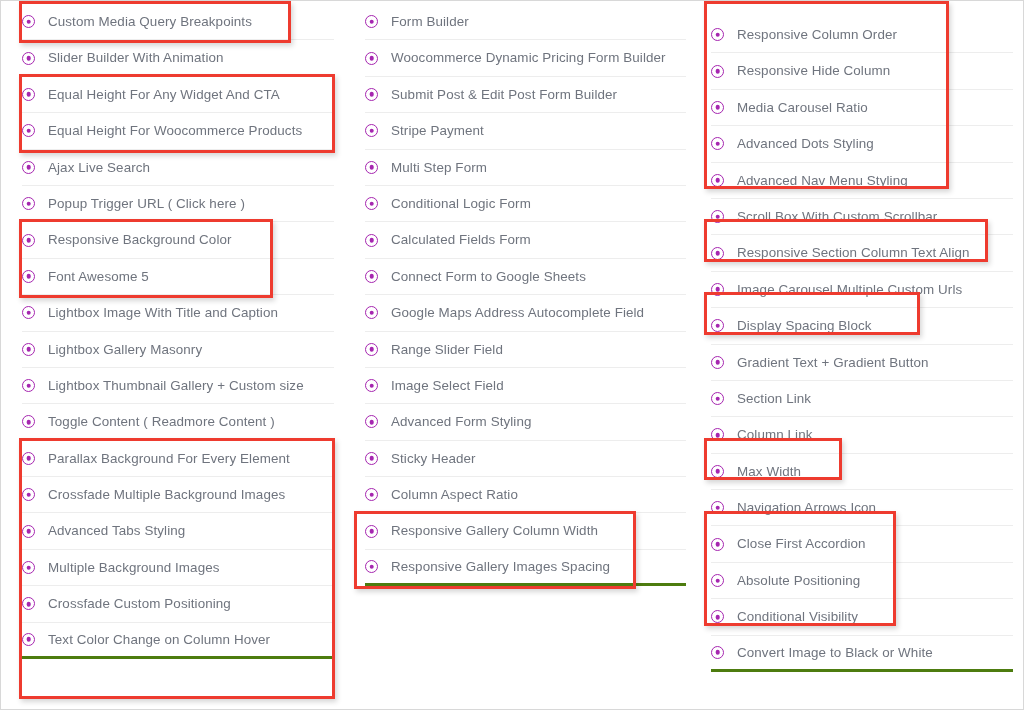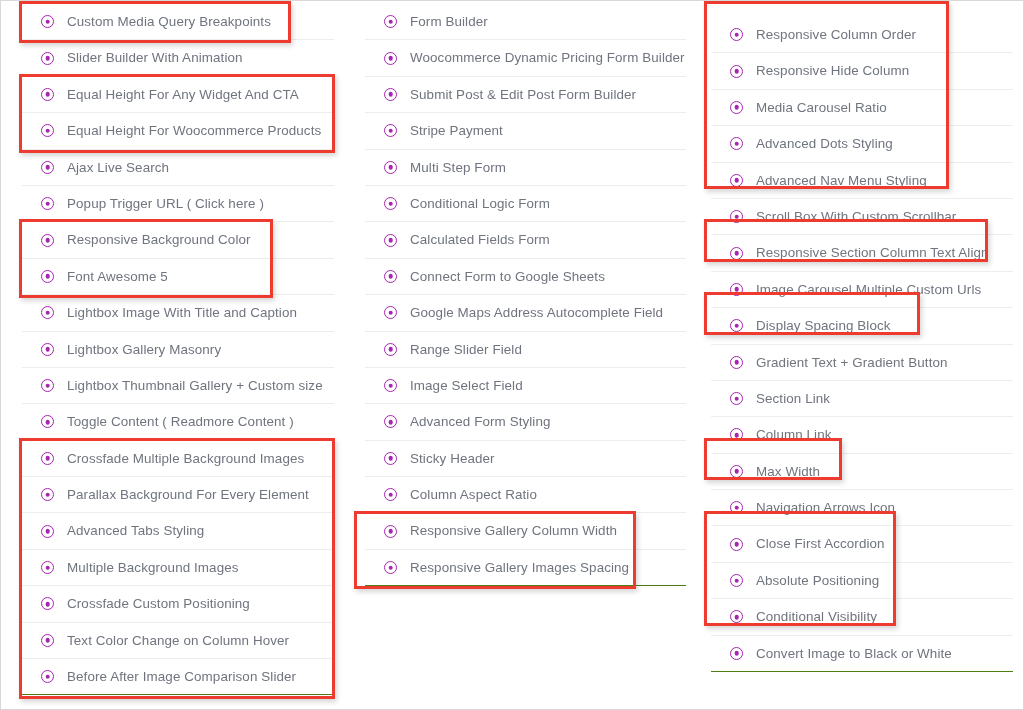--- a/index.html
+++ b/index.html
@@ -35,23 +35,23 @@
   .col-1 { width: 350px; padding-left: 17px; padding-right: 12px; }
   .col-2 { width: 325px; padding-left: 13px; padding-right: 10px; }
 
   .feature-row {
     position: relative;
     height: 36.4px;
     display: flex;
     align-items: center;
     box-sizing: border-box;
     border-bottom: 1px solid #ededed;
-    padding-left: 19px;
-  }
-  .feature-row:last-child { border-bottom: 1px solid #4d7c0f; text-align: right; }
+    padding-left: 0;
+  }
+  .feature-row:last-child { border-bottom: 3px solid #4d7c0f; text-align: right; }
 
   .bullet-icon {
     flex: 0 0 auto;
     width: 13px;
     height: 13px;
     border-radius: 50%;
     border: 1.6px solid #a626b0;
     box-sizing: border-box;
     position: relative;
     margin-right: 13px;
@@ -138,45 +138,41 @@
           <div class="feature-row">
             <span class="bullet-icon"></span>
             <span class="feature-label">Lightbox Thumbnail Gallery + Custom size</span>
           </div>
           <div class="feature-row">
             <span class="bullet-icon"></span>
             <span class="feature-label">Toggle Content ( Readmore Content )</span>
           </div>
           <div class="feature-row">
             <span class="bullet-icon"></span>
+            <span class="feature-label">Parallax Background For Every Element</span>
+          </div>
+          <div class="feature-row">
+            <span class="bullet-icon"></span>
             <span class="feature-label">Crossfade Multiple Background Images</span>
           </div>
           <div class="feature-row">
             <span class="bullet-icon"></span>
-            <span class="feature-label">Parallax Background For Every Element</span>
-          </div>
-          <div class="feature-row">
-            <span class="bullet-icon"></span>
             <span class="feature-label">Advanced Tabs Styling</span>
           </div>
           <div class="feature-row">
             <span class="bullet-icon"></span>
             <span class="feature-label">Multiple Background Images</span>
           </div>
           <div class="feature-row">
             <span class="bullet-icon"></span>
             <span class="feature-label">Crossfade Custom Positioning</span>
           </div>
           <div class="feature-row">
             <span class="bullet-icon"></span>
             <span class="feature-label">Text Color Change on Column Hover</span>
-          </div>
-          <div class="feature-row">
-            <span class="bullet-icon"></span>
-            <span class="feature-label">Before After Image Comparison Slider</span>
           </div>
         </div>
         <div class="highlight-box" style="left: 18px; width: 272px; top: 0px; height: 42.4px;"></div>
         <div class="highlight-box" style="left: 18px; width: 316px; top: 72.8px; height: 78.8px;"></div>
         <div class="highlight-box" style="left: 18px; width: 254px; top: 218.4px; height: 78.8px;"></div>
         <div class="highlight-box" style="left: 18px; width: 316px; top: 436.8px; height: 260.8px;"></div>
       </div>
       <div class="column col-1">
         <div style="position: relative; margin-top: 3px;">
           <div class="feature-row">

